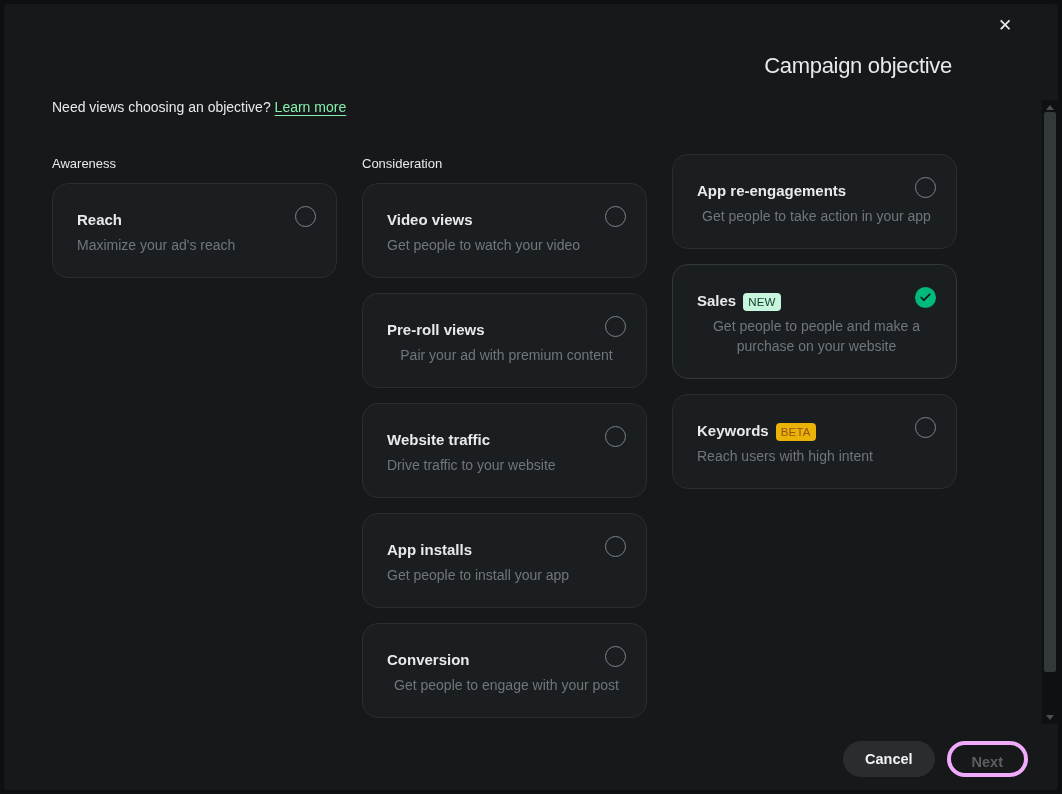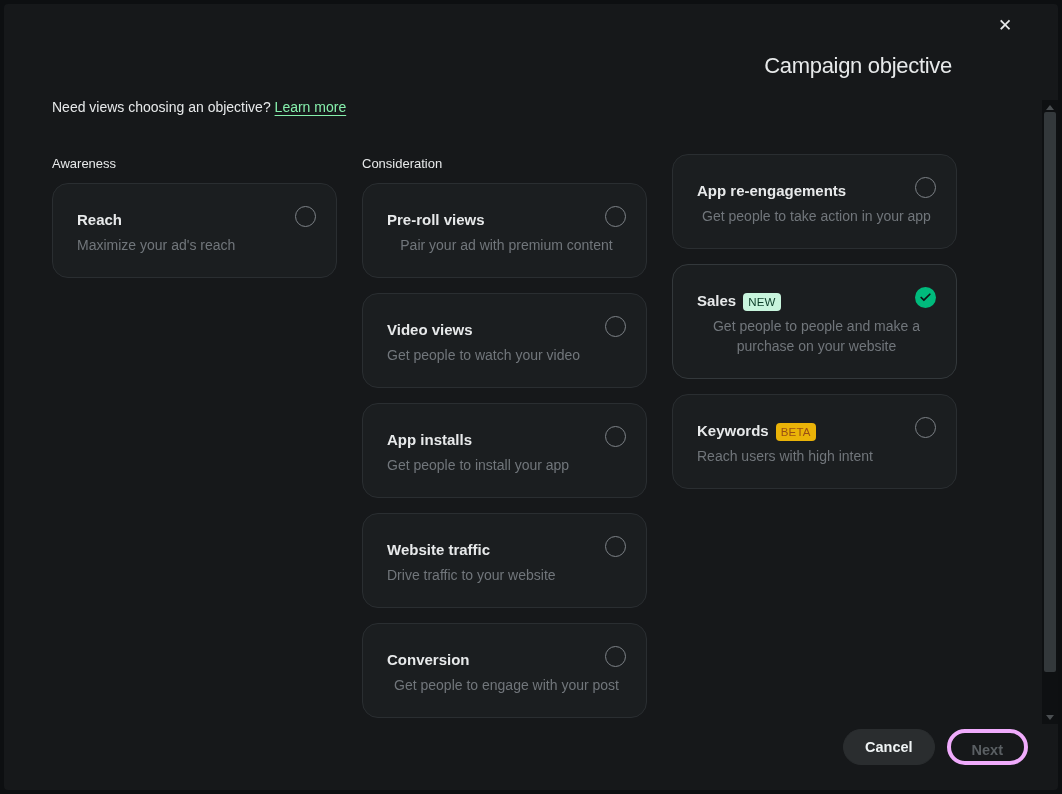--- a/index.html
+++ b/index.html
@@ -162,21 +162,21 @@
     display: flex;
     align-items: center;
     justify-content: center;
   }
   .radio.checked svg { display: block; }
 
   
   .footer {
     position: absolute;
     right: 30px;
-    bottom: 25px;
+    bottom: 13px;
     display: flex;
     gap: 12px;
     align-items: center;
   }
   .btn {
     border-radius: 999px;
     font-size: 14.5px;
     font-weight: bold;
     padding: 0 21px;
     height: 36px;
@@ -255,44 +255,44 @@
               <span>Reach</span>
             </div>
             <div class="card-desc">Maximize your ad's reach</div>
             <div class="radio"></div>
           </div>
         </div>
         <div class="column">
           <div class="column-title">Consideration</div>
           <div class="card">
             <div class="card-title">
+              <span>Video views</span>
+            </div>
+            <div class="card-desc">Get people to watch your video</div>
+            <div class="radio"></div>
+          </div>
+          <div class="card">
+            <div class="card-title">
               <span>Pre-roll views</span>
             </div>
             <div class="card-desc centered">Pair your ad with premium content</div>
             <div class="radio"></div>
           </div>
           <div class="card">
             <div class="card-title">
-              <span>Video views</span>
-            </div>
-            <div class="card-desc">Get people to watch your video</div>
+              <span>Website traffic</span>
+            </div>
+            <div class="card-desc">Drive traffic to your website</div>
             <div class="radio"></div>
           </div>
           <div class="card">
             <div class="card-title">
               <span>App installs</span>
             </div>
             <div class="card-desc">Get people to install your app</div>
-            <div class="radio"></div>
-          </div>
-          <div class="card">
-            <div class="card-title">
-              <span>Website traffic</span>
-            </div>
-            <div class="card-desc">Drive traffic to your website</div>
             <div class="radio"></div>
           </div>
           <div class="card">
             <div class="card-title">
               <span>Conversion</span>
             </div>
             <div class="card-desc centered">Get people to engage with your post</div>
             <div class="radio"></div>
           </div>
         </div>

